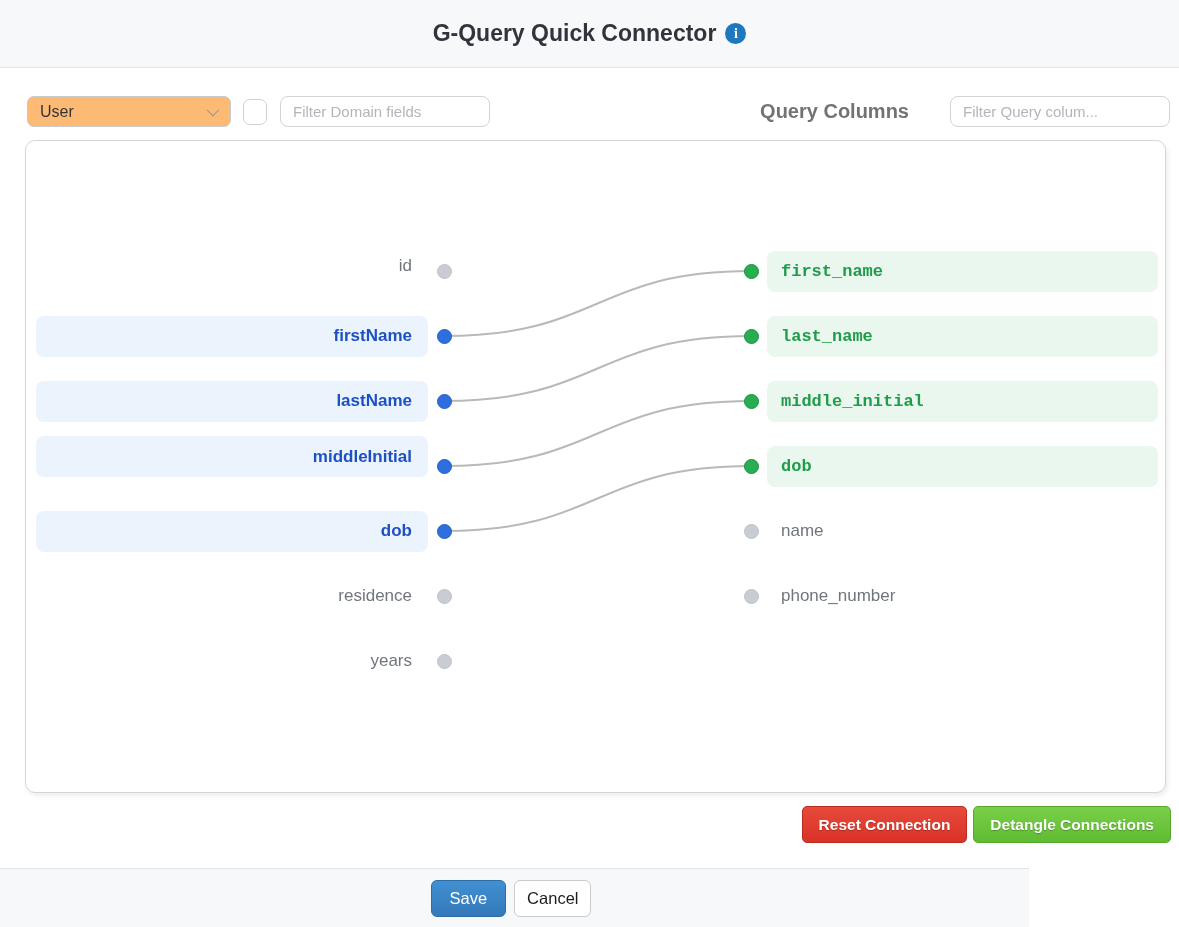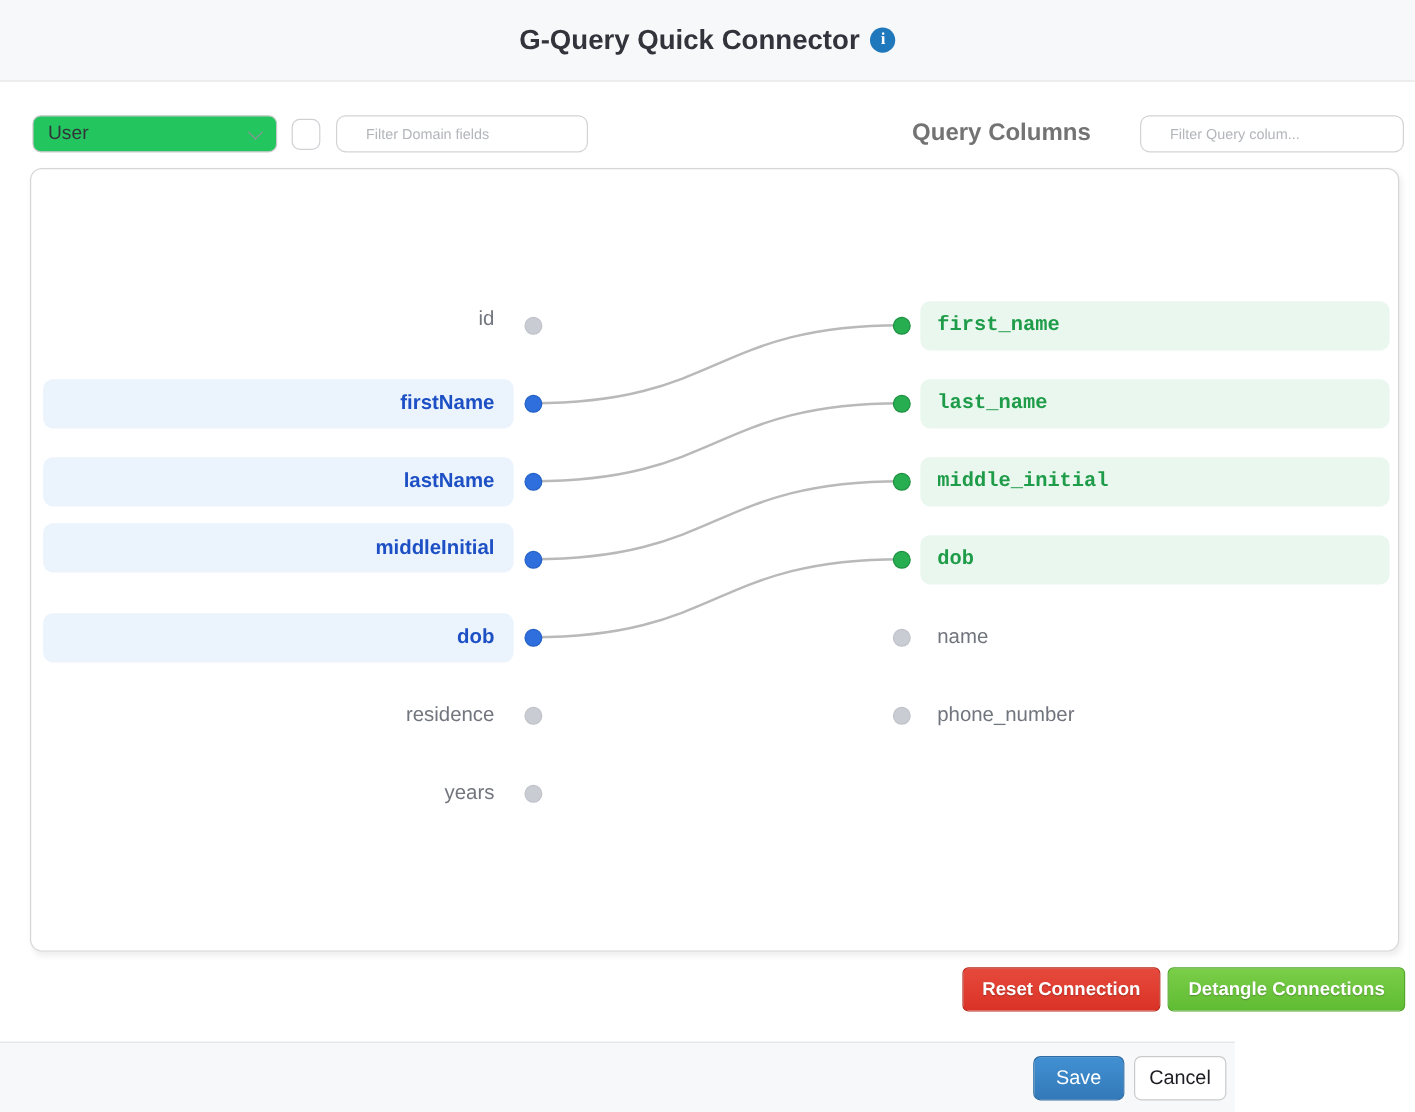--- a/index.html
+++ b/index.html
@@ -18,29 +18,29 @@
   .dlg-header{position:absolute;left:0;top:0;width:1179px;height:68px;background:#f7f8fa;
     border-bottom:1px solid #e3e4e6;display:flex;align-items:center;justify-content:center;}
   .dlg-title{font-size:23px;font-weight:bold;color:#32333b;display:flex;align-items:center;gap:9px;}
   .info-badge{display:inline-flex;width:21px;height:21px;border-radius:50%;background:#1f78bb;color:#fff;
     align-items:center;justify-content:center;font-size:14px;font-weight:bold;
     font-family:"Liberation Serif","DejaVu Serif",serif;}
 
   
   .toolbar{position:absolute;left:0;top:96px;width:1179px;height:31px;display:flex;align-items:center;
     padding:0 9px 0 27px;}
-  .select{width:204px;height:31px;border:1px solid #c9c9c9;border-radius:7px;background:#22c55e;
+  .select{width:204px;height:31px;border:1px solid #c9c9c9;border-radius:7px;background:#fdba74;
     display:flex;align-items:center;justify-content:space-between;padding:0 12px;cursor:pointer;}
   .select-value{font-size:16px;color:#33343a;}
   .chev{width:9px;height:9px;border-right:1.6px solid #8f9398;border-bottom:1.6px solid #8f9398;
     transform:rotate(45deg) translateY(-2px);margin-right:2px;}
   .checkbox{width:24px;height:26px;border:1.5px solid #cfd1d4;border-radius:7px;background:#fff;
     margin-left:12px;cursor:pointer;}
   .filter-input{height:31px;border:1.5px solid #d2d3d5;border-radius:8px;background:#fff;
-    padding:0 24px;font-size:12px;color:#33343a;font-family:inherit;outline:none;}
+    padding:0 12px;font-size:15px;color:#33343a;font-family:inherit;outline:none;}
   .filter-input::placeholder{color:#b2b5ba;}
   .domain-filter{width:210px;margin-left:13px;}
   .q-label{margin-left:auto;font-size:20px;font-weight:bold;color:#737373;text-align:center;}
   .query-filter{width:220px;margin-left:41px;}
 
   
   .canvas{position:absolute;left:25px;top:140px;width:1141px;height:653px;background:#fff;
     border:1px solid #d6d6d6;border-radius:10px;box-shadow:2px 3px 5px rgba(0,0,0,.07);}
   .wires{position:absolute;left:0;top:0;width:1141px;height:653px;pointer-events:none;}
   .wires path{fill:none;stroke:var(--wire);stroke-width:2;pointer-events:stroke;}
@@ -62,21 +62,21 @@
   
   .actions{position:absolute;left:0;top:806px;width:1179px;height:37px;display:flex;
     justify-content:flex-end;gap:6px;padding-right:8px;}
   .btn{height:37px;border-radius:5px;font-family:inherit;font-size:15.5px;font-weight:bold;color:#fff;
     cursor:pointer;text-shadow:0 1px 1px rgba(0,0,0,.25);padding:0 16px;}
   .btn-green{background:linear-gradient(#7bce48,#5fbc33);border:1px solid var(--btn-green-dark);}
   .btn-red{background:linear-gradient(#e64a3c,#da3226);border:1px solid var(--btn-red-dark);}
 
   
   .dlg-footer{position:absolute;left:0;top:868px;width:1029px;height:59px;background:#f6f8f9;
-    border-top:1px solid #e2e4e5;display:flex;align-items:center;justify-content:flex-end;gap:8px;
+    border-top:1px solid #e2e4e5;display:flex;align-items:center;justify-content:center;gap:8px;
     padding-right:7px;}
   .btn-blue{height:37px;border-radius:6px;background:linear-gradient(#4190d2,#3379b9);
     border:1px solid var(--btn-blue-dark);color:#fff;font-size:16.5px;font-family:inherit;
     padding:0 18px;cursor:pointer;}
   .btn-white{height:37px;border-radius:6px;background:#fff;border:1px solid #c9cacc;color:#1c1d22;
     font-size:16.5px;font-family:inherit;padding:0 12px;cursor:pointer;}
 </style>
 </head>
 <body>
 

